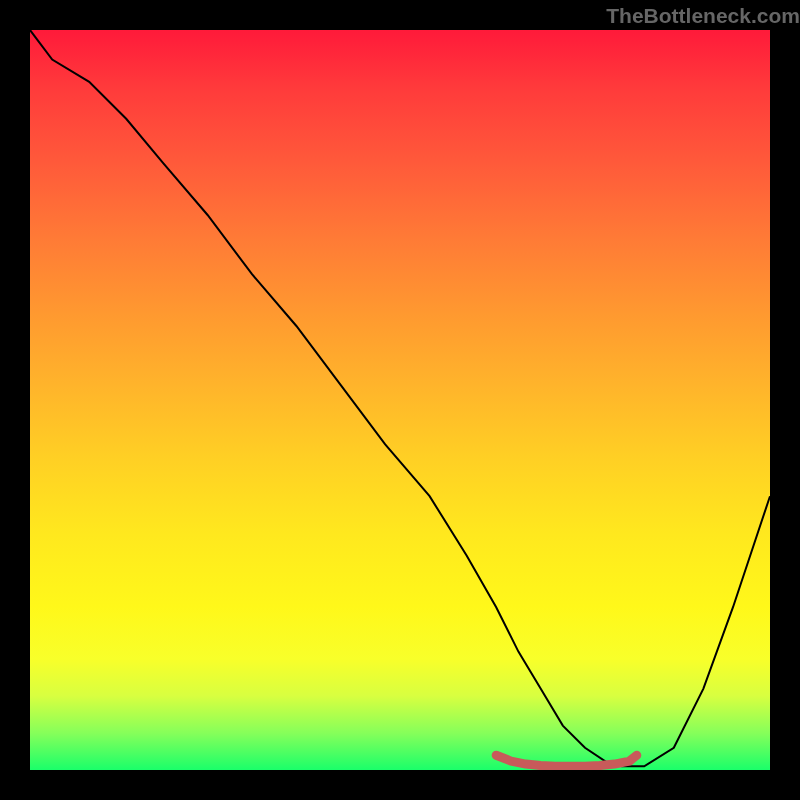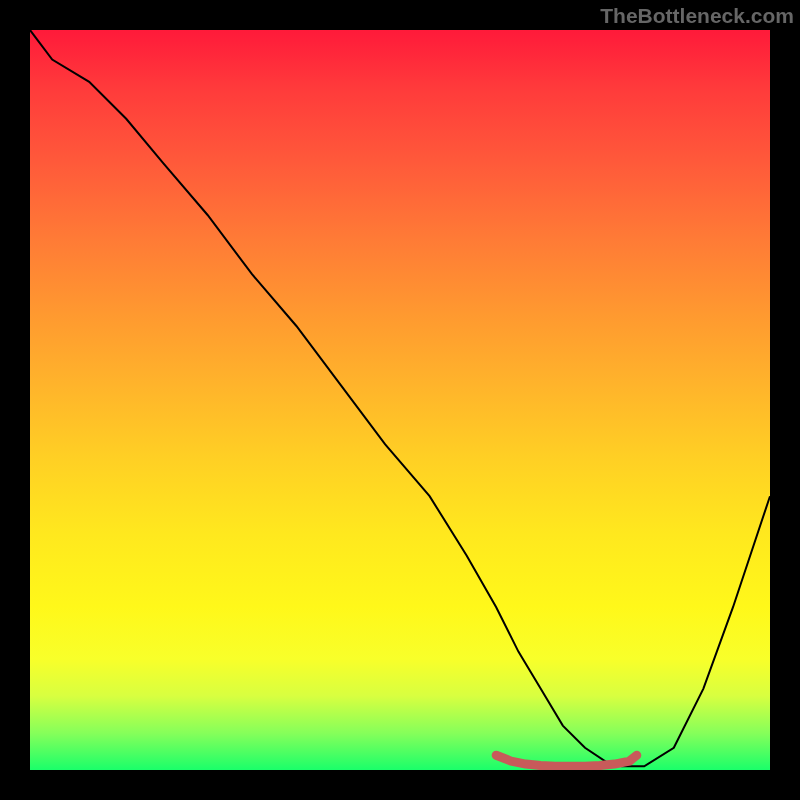--- a/index.html
+++ b/index.html
@@ -7,21 +7,21 @@
     width: 800px;
     height: 800px;
     background: #000;
     position: relative;
     overflow: hidden;
     font-family: Arial, Helvetica, sans-serif;
   }
   .watermark {
     position: absolute;
     top: 4px;
-    right: 6px;
+    right: 0;
     color: #666;
     font-size: 21px;
     font-weight: bold;
     z-index: 10;
   }
   .plot-area {
     position: absolute;
     left: 30px;
     top: 30px;
     width: 740px;

